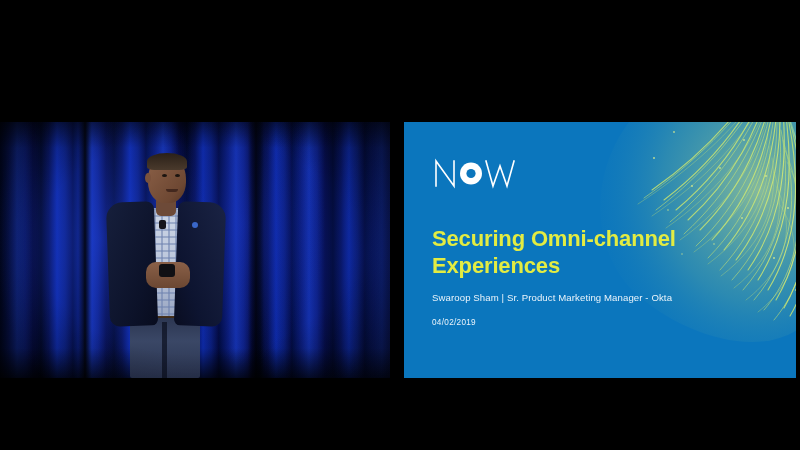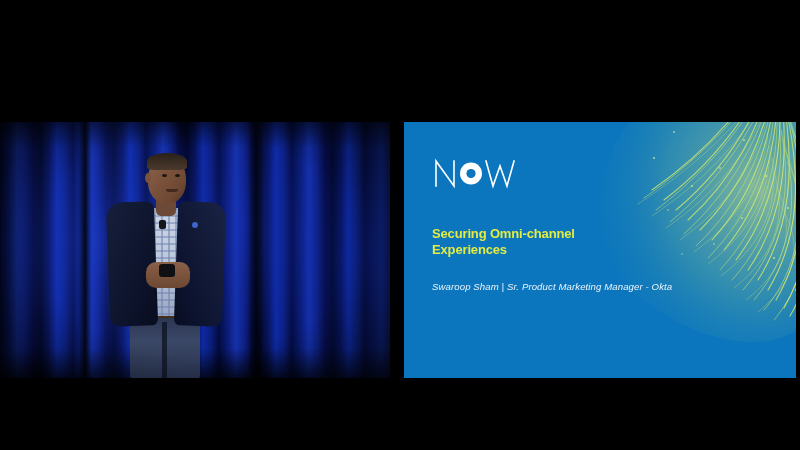--- a/index.html
+++ b/index.html
@@ -231,34 +231,34 @@
 
   
   #slide-text {
     position: absolute;
     left: 28px;
     top: 104px;
     width: 300px;
   }
   #slide-title {
     color: #e3ec42;
-    font-size: 13px;
+    font-size: 22px;
     font-weight: bold;
     line-height: 1.22;
     letter-spacing: -0.15px;
     margin: 0;
     white-space: pre-line;
   }
   .presenter-line {
     color: #eaf4fb;
     font-size: 9.6px;
     line-height: 1.42;
     letter-spacing: 0.1px;
   }
-  #presenters { margin-top: 22px; font-style: italic; }
+  #presenters { margin-top: 11px; }
   #slide-date {
     margin-top: 14px;
     color: #eaf4fb;
     font-size: 8.2px;
     letter-spacing: 0.3px;
   }
 </style>
 </head>
 <body>
 
@@ -395,16 +395,17 @@
         <circle cx="39" cy="18.5" r="4.6" fill="#0b76bd"></circle>
       </svg>
     </div>
 
     <div id="slide-text">
       <h1 id="slide-title">Securing Omni-channel
 Experiences</h1>
       <div id="presenters">
         <div class="presenter-line">Swaroop Sham | Sr. Product Marketing Manager - Okta</div>
       </div>
+      <div id="slide-date">04/02/2019</div>
     </div>
 
   </div>
 </div>
 
 </body></html>

